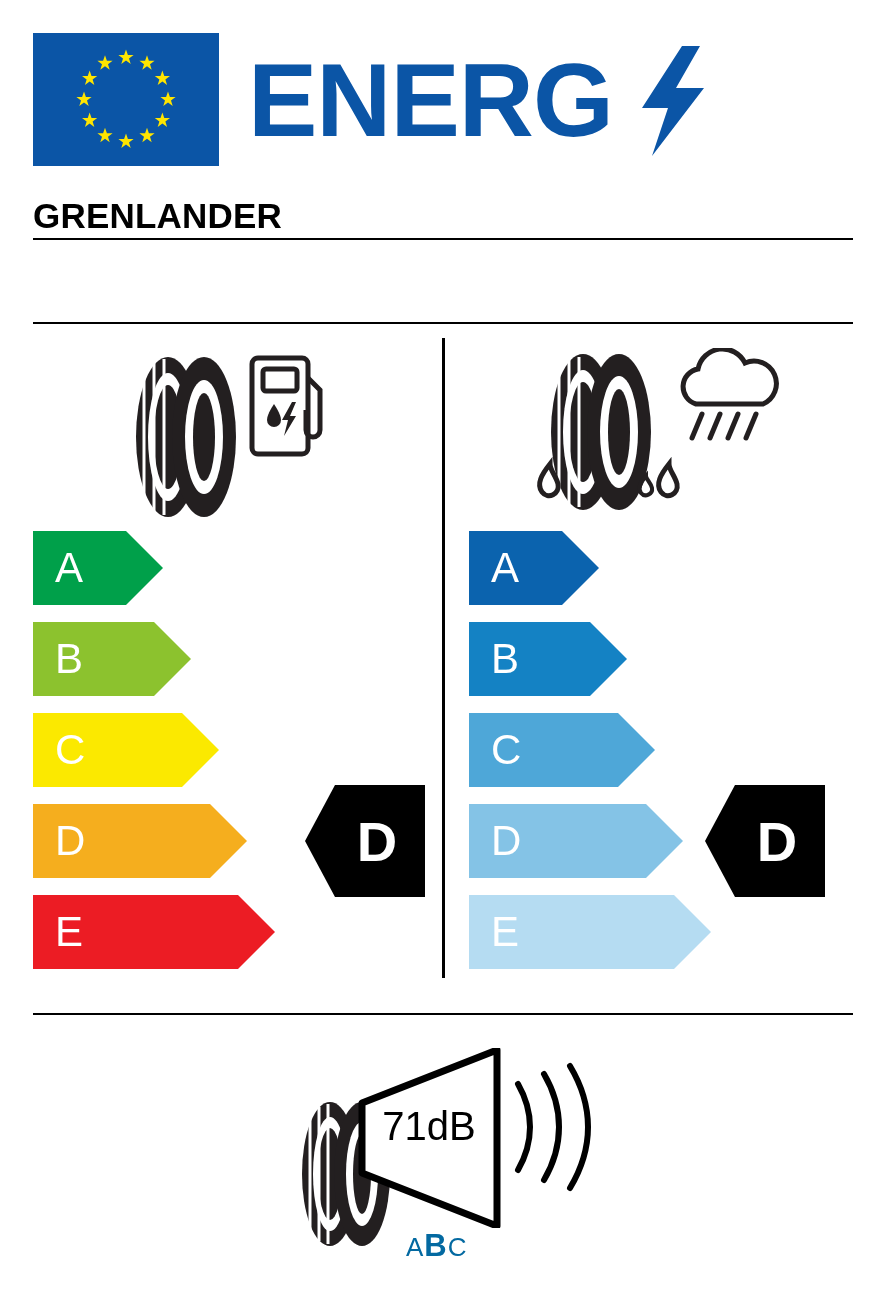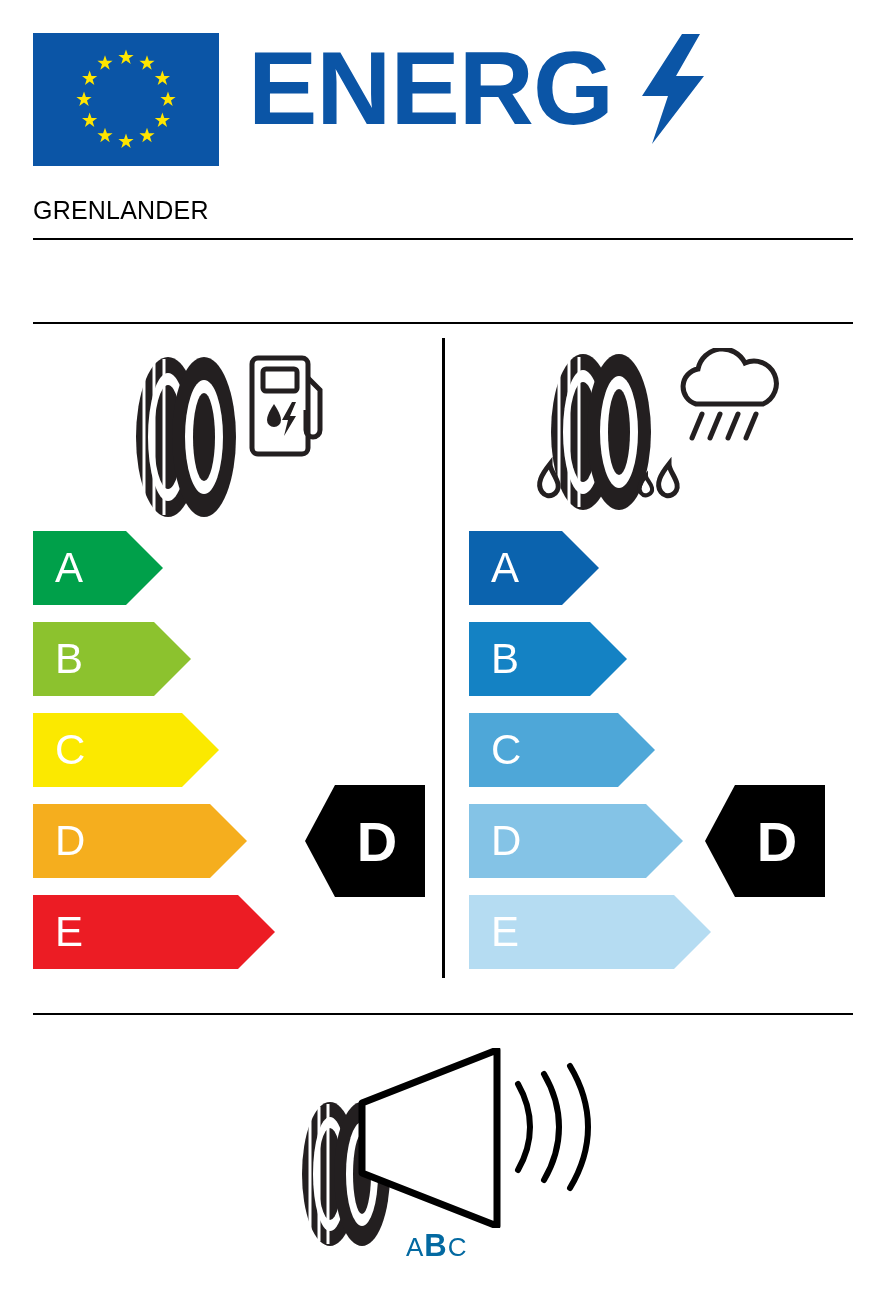--- a/index.html
+++ b/index.html
@@ -26,21 +26,21 @@
     top: 33px;
     width: 186px;
     height: 133px;
     background: #0b55a6;
   }
   .eu-flag svg { display: block; }
 
   .energ-word {
     position: absolute;
     left: 248px;
-    top: 28px;
+    top: 40px;
     width: 460px;
     height: 120px;
   }
   .energ-text {
     font-family: "Liberation Sans", sans-serif;
     font-weight: bold;
     font-size: 104px;
     line-height: 104px;
     letter-spacing: -1px;
     color: #0b55a6;
@@ -54,22 +54,22 @@
     top: 6px;
     width: 70px;
     height: 110px;
   }
 
   
   .brand {
     position: absolute;
     left: 33px;
     top: 196px;
-    font-size: 25px;
-    font-weight: normal;
+    font-size: 35px;
+    font-weight: bold;
     color: #000;
     letter-spacing: 0.2px;
   }
 
   .rule {
     position: absolute;
     background: #000;
     height: 2px;
   }
   .rule-1 { left: 33px; top: 238px; width: 820px; }
@@ -362,18 +362,19 @@
   </svg>
 
   <svg class="pic" style="left:508px; top:1062px;" width="90" height="130" viewBox="0 0 90 130" aria-hidden="true">
     <g fill="none" stroke="#000000" stroke-width="6" stroke-linecap="round">
       <path d="M10 22 C26 50 26 80 10 108"></path>
       <path d="M36 12 C56 46 56 84 36 118"></path>
       <path d="M62 4 C86 44 86 86 62 126"></path>
     </g>
   </svg>
 
+  <div class="noise-db">71dB</div>
 
   <div class="noise-classes">
     <span>A</span><b>B</b><span>C</span>
   </div>
 
 </div>
 
 </body></html>

